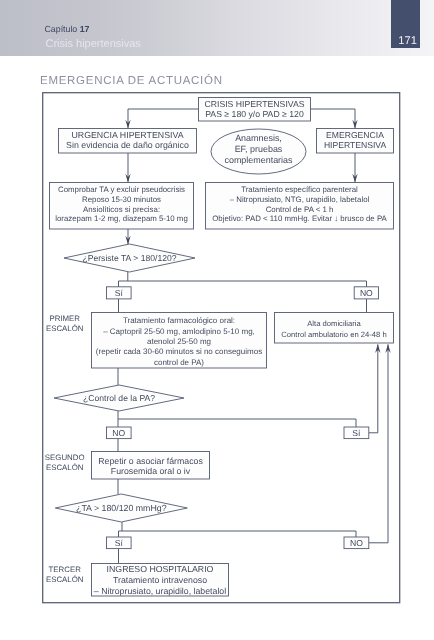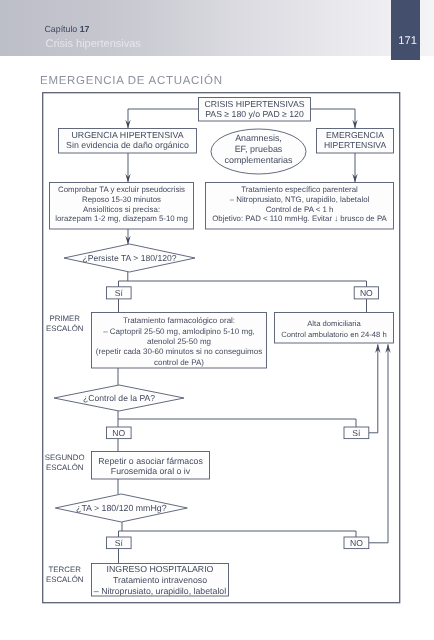--- a/index.html
+++ b/index.html
@@ -6,21 +6,21 @@
   html,body{margin:0;padding:0;}
   body{width:434px;height:640px;background:#fff;font-family:"Liberation Sans",sans-serif;overflow:hidden;position:relative;-webkit-font-smoothing:antialiased;text-rendering:geometricPrecision;}
   .page{position:absolute;left:0;top:0;width:434px;height:640px;}
 
   
   .header{position:absolute;left:0;top:0;width:434px;height:56px;
     background:linear-gradient(to right,#bdbfc8 0%,#c4c5cd 22%,#d1d1d8 42%,#dbdae1 54%,#e9e8ec 78%,#f3f2f5 98%,#f5f4f7 100%);}
   .hdr-chap{position:absolute;left:44.5px;top:25px;font-size:8.8px;line-height:1;color:#3f4761;letter-spacing:0;}
   .hdr-chap b{font-weight:bold;}
   .hdr-title{position:absolute;left:45.5px;top:38.5px;font-size:11px;line-height:1;color:#e6e7ec;letter-spacing:0;}
-  .badge{position:absolute;left:391px;top:0;width:29px;height:60px;background:#434f6d;}
+  .badge{position:absolute;left:391px;top:0;width:29px;height:48px;background:#434f6d;}
   .badge span{white-space:nowrap;}
   .badge span{position:absolute;left:7.2px;top:35.9px;color:#f2f3f7;font-size:11.2px;font-weight:400;line-height:1;}
 
   
   .sect-title{position:absolute;left:40px;top:75.5px;font-size:11.5px;color:#8d909f;letter-spacing:.72px;line-height:1;}
 
   svg.diagram{position:absolute;left:0;top:0;width:434px;height:640px;}
   svg.diagram text{font-family:"Liberation Sans",sans-serif;fill:#434a5e;}
 </style>
 </head>

